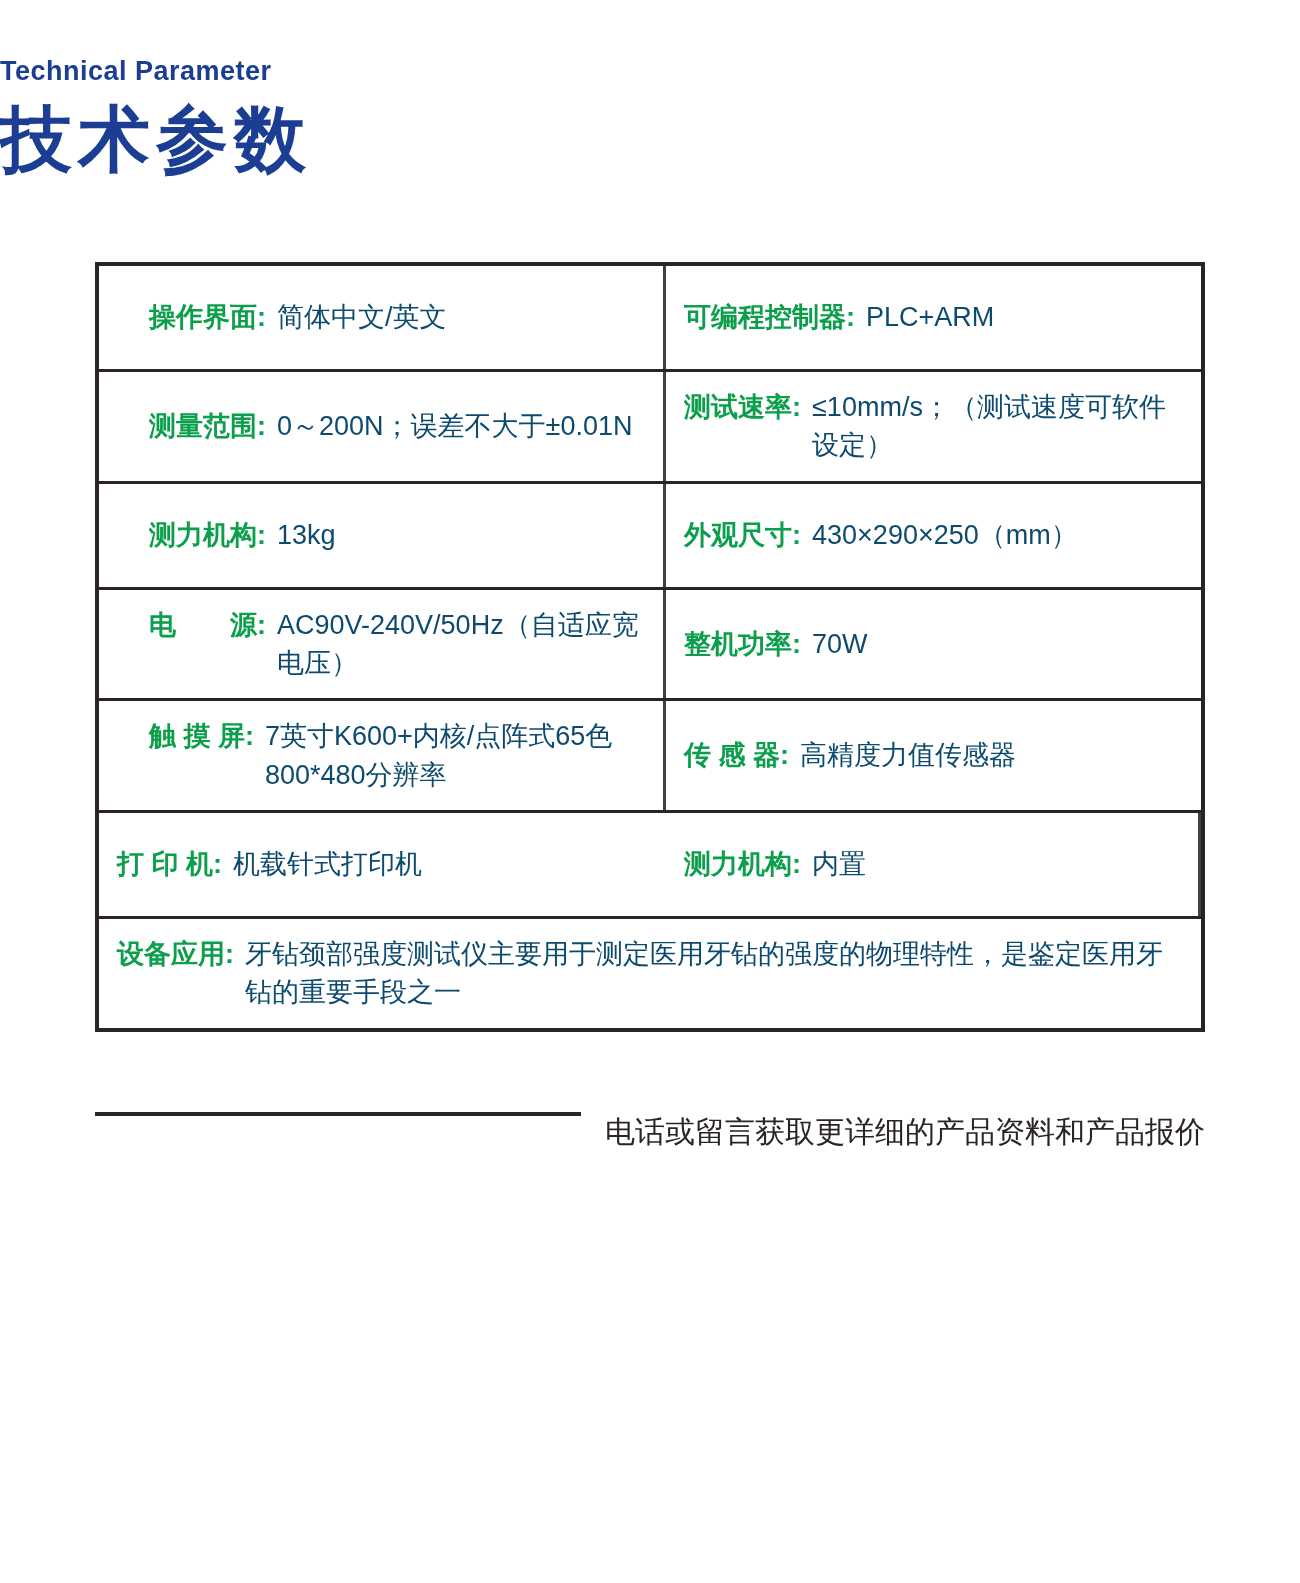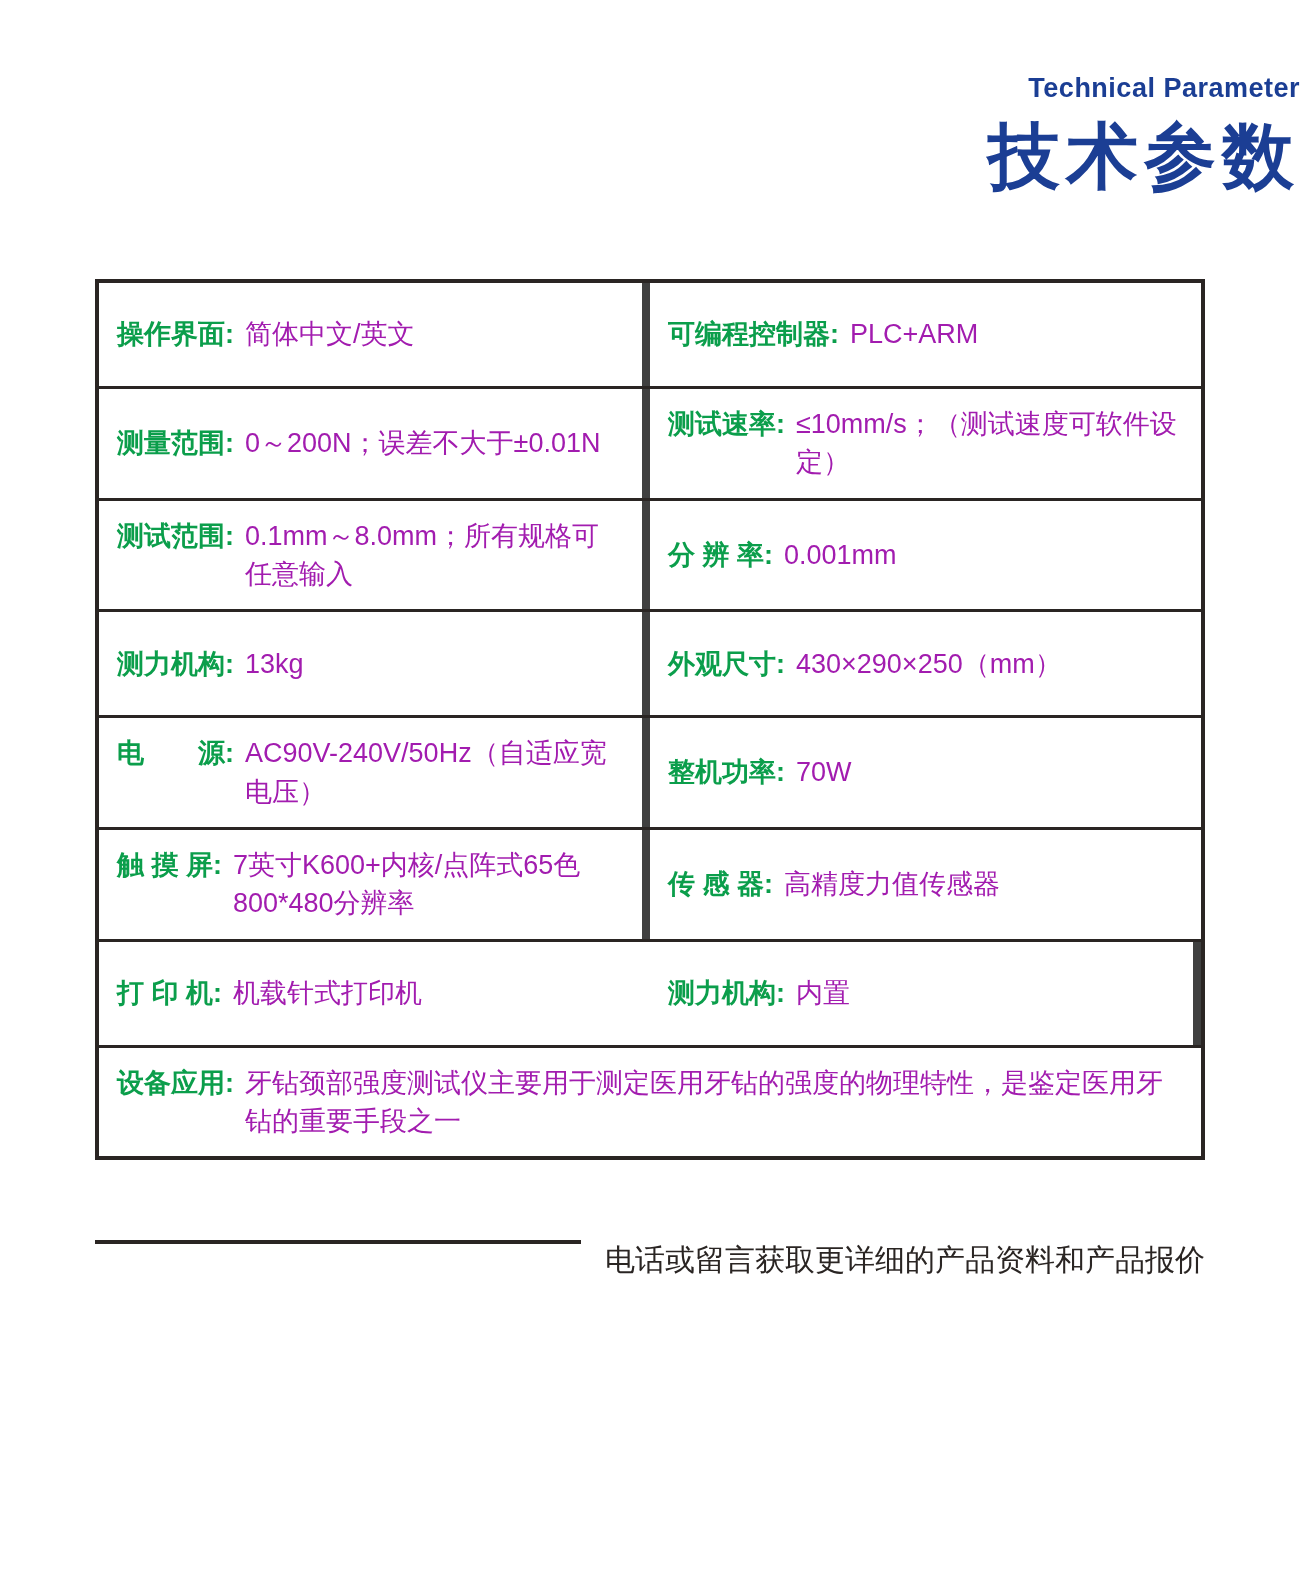--- a/index.html
+++ b/index.html
@@ -4,21 +4,21 @@
 <style>
   * { margin: 0; padding: 0; box-sizing: border-box; }
   html, body { background: #ffffff; }
   body {
     width: 1300px;
     height: 1583px;
     font-family: "Liberation Sans", sans-serif;
     color: #2a2523;
     position: relative;
   }
-  .header { text-align: right; padding-top: 73px; }
+  .header { text-align: left; padding-top: 56px; }
   .subtitle {
     color: #1b3e94;
     font-size: 27px;
     font-weight: bold;
     letter-spacing: 0.5px;
   }
   .title {
     color: #1b3e94;
     font-size: 72px;
     font-weight: bold;
@@ -33,35 +33,35 @@
   }
   .row { display: flex; border-top: 3px solid #2a2523; }
   .row:first-child { border-top: none; }
   .cell {
     flex: 1 1 50%;
     display: flex;
     align-items: center;
     min-height: 103px;
     padding: 16px 18px 16px 18px;
   }
-  .cell.left-cell { border-right: 8px solid #404040; }
+  .cell.left-cell { border-right: 3px solid #404040; margin-left: 32px; }
   .cell.full-cell { flex: 1 1 100%; }
   .cell-inner { display: flex; align-items: baseline; }
   .label {
     color: #0b9e4b;
     font-weight: bold;
     font-size: 27px;
     white-space: pre;
     flex: none;
   }
   .values {
     margin-left: 11px;
     font-size: 27px;
     line-height: 1.42;
-    color: #a21caf;
+    color: #0c4a6e;
   }
   .footer {
     width: 1110px;
     margin: 80px auto 0 auto;
     display: flex;
     align-items: flex-start;
   }
   .footer-line {
     flex: 1 1 auto;
     height: 4px;
@@ -117,38 +117,20 @@
     <div class="cell">
       <div class="cell-inner">
         <span class="label">测试速率:</span>
         <div class="values">
             <div class="value">≤10mm/s；（测试速度可软件设定）</div>
           </div>
       </div>
     </div>
   </div>
 
-  <div class="row">
-    <div class="cell left-cell">
-      <div class="cell-inner">
-        <span class="label">测试范围:</span>
-        <div class="values">
-            <div class="value">0.1mm～8.0mm；所有规格可任意输入</div>
-          </div>
-      </div>
-    </div>
-    <div class="cell">
-      <div class="cell-inner">
-        <span class="label">分 辨 率:</span>
-        <div class="values">
-            <div class="value">0.001mm</div>
-          </div>
-      </div>
-    </div>
-  </div>
 
   <div class="row">
     <div class="cell left-cell">
       <div class="cell-inner">
         <span class="label">测力机构:</span>
         <div class="values">
             <div class="value">13kg</div>
           </div>
       </div>
     </div>

